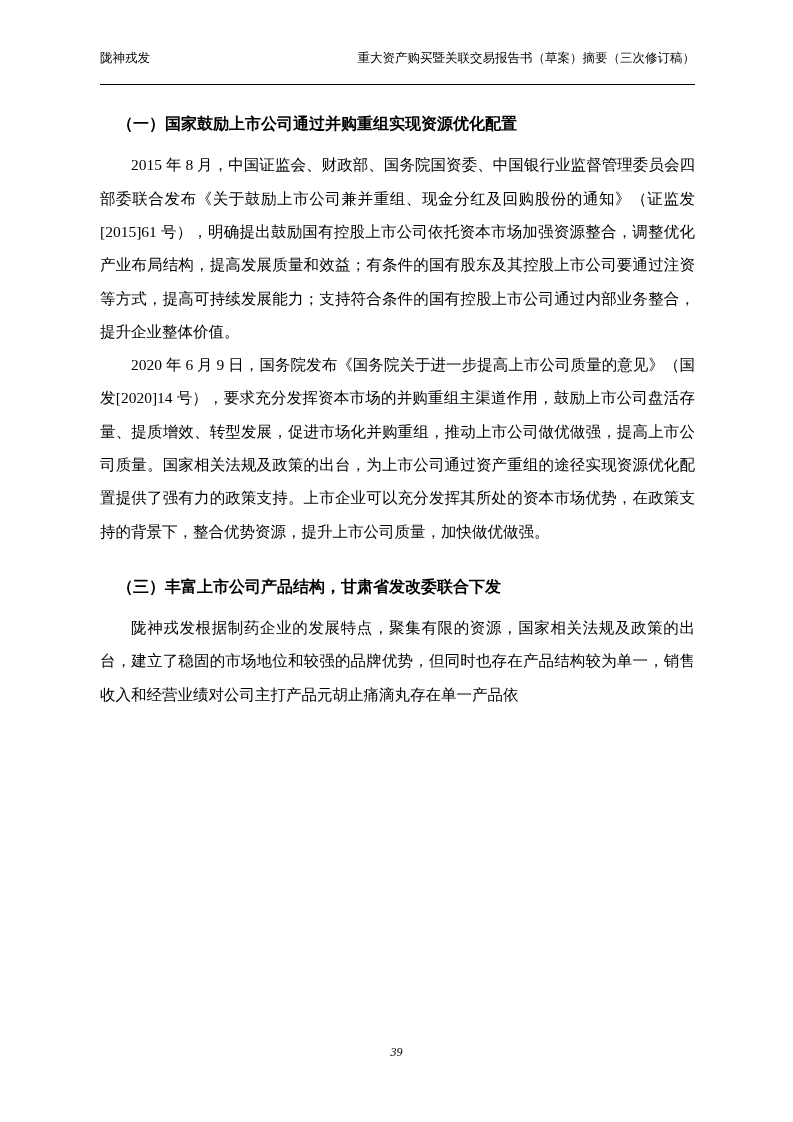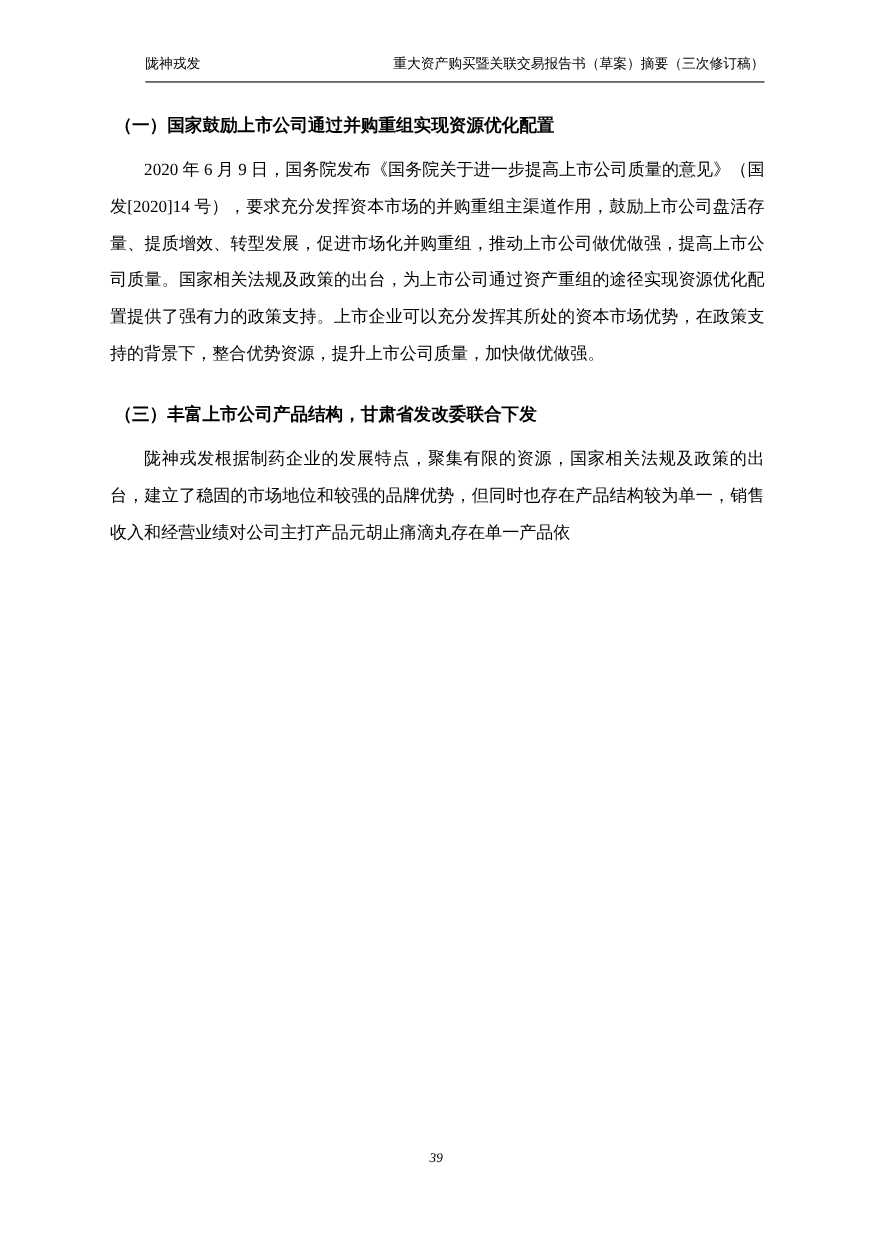--- a/index.html
+++ b/index.html
@@ -17,41 +17,40 @@
     padding: 50px 98px 0 100px;
     color: #000000;
     font-family: "Liberation Serif", "DejaVu Serif", serif;
     overflow: hidden;
   }
   .page-header {
     display: flex;
     justify-content: space-between;
     align-items: flex-end;
     border-bottom: 1.5px solid #000000;
-    padding-bottom: 8px;
+    padding-bottom: 18px;
     font-size: 12.5px;
     line-height: 1.3;
-    margin-left: 32px;
   }
   .chapter-title {
     margin: 37px 0 0 0;
     text-align: center;
     font-family: "Liberation Sans", "DejaVu Sans", sans-serif;
     font-weight: 700;
     font-size: 21.5px;
     letter-spacing: 1px;
   }
   .section-heading {
     margin: 33px 0 0 0;
     font-family: "Liberation Sans", "DejaVu Sans", sans-serif;
     font-weight: 700;
     font-size: 17.5px;
   }
   .subsection-heading {
-    margin: 29px 0 13px 4px;
+    margin: 29px 0 13px 17px;
     font-family: "Liberation Sans", "DejaVu Sans", sans-serif;
     font-weight: 700;
     font-size: 16px;
   }
   .body-paragraph {
     margin: 0;
     font-size: 15.5px;
     line-height: 2.15;
     text-align: justify;
     text-indent: 2em;
@@ -72,20 +71,21 @@
 <div class="page">
 
   <header class="page-header">
     <span>陇神戎发</span>
     <span>重大资产购买暨关联交易报告书（草案）摘要（三次修订稿）</span>
   </header>
 
 
 
   <h3 class="subsection-heading">（一）国家鼓励上市公司通过并购重组实现资源优化配置</h3>
+  <p class="body-paragraph">2015 年 8 月，中国证监会、财政部、国务院国资委、中国银行业监督管理委员会四部委联合发布《关于鼓励上市公司兼并重组、现金分红及回购股份的通知》（证监发[2015]61 号），明确提出鼓励国有控股上市公司依托资本市场加强资源整合，调整优化产业布局结构，提高发展质量和效益；有条件的国有股东及其控股上市公司要通过注资等方式，提高可持续发展能力；支持符合条件的国有控股上市公司通过内部业务整合，提升企业整体价值。</p>
   <p class="body-paragraph">2020 年 6 月 9 日，国务院发布《国务院关于进一步提高上市公司质量的意见》（国发[2020]14 号），要求充分发挥资本市场的并购重组主渠道作用，鼓励上市公司盘活存量、提质增效、转型发展，促进市场化并购重组，推动上市公司做优做强，提高上市公司质量。国家相关法规及政策的出台，为上市公司通过资产重组的途径实现资源优化配置提供了强有力的政策支持。上市企业可以充分发挥其所处的资本市场优势，在政策支持的背景下，整合优势资源，提升上市公司质量，加快做优做强。</p>
 
 
   <h3 class="subsection-heading">（三）丰富上市公司产品结构，甘肃省发改委联合下发</h3>
   <p class="body-paragraph">陇神戎发根据制药企业的发展特点，聚集有限的资源，国家相关法规及政策的出台，建立了稳固的市场地位和较强的品牌优势，但同时也存在产品结构较为单一，销售收入和经营业绩对公司主打产品元胡止痛滴丸存在单一产品依</p>
 
   <footer class="page-footer">
     <span>39</span>
   </footer>
 

